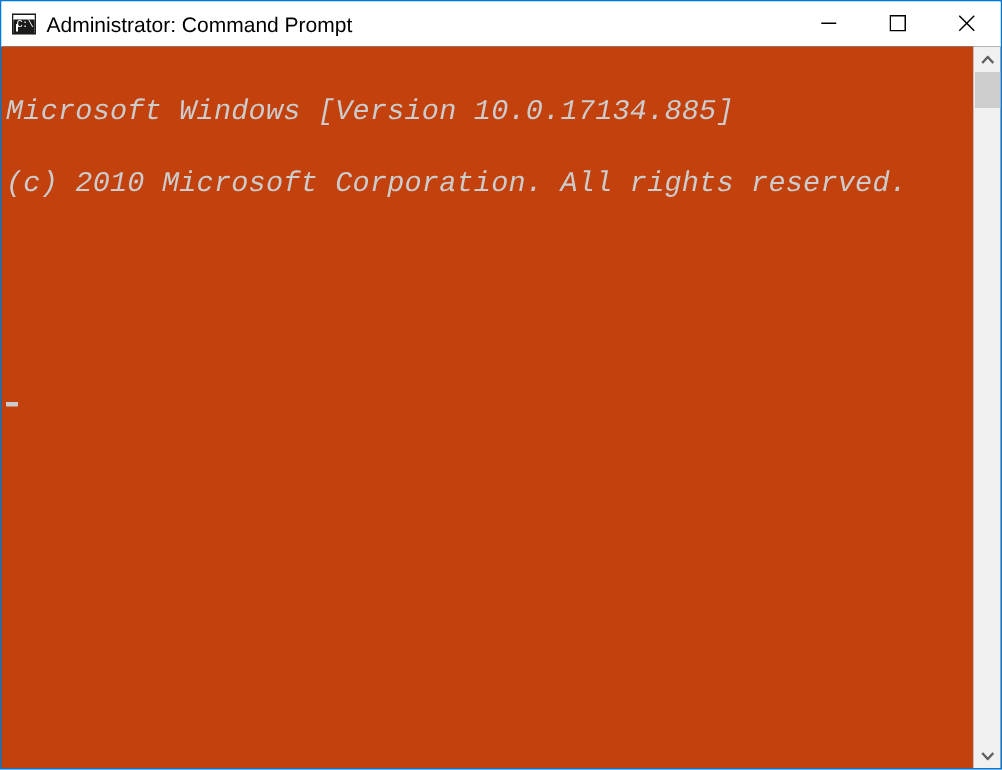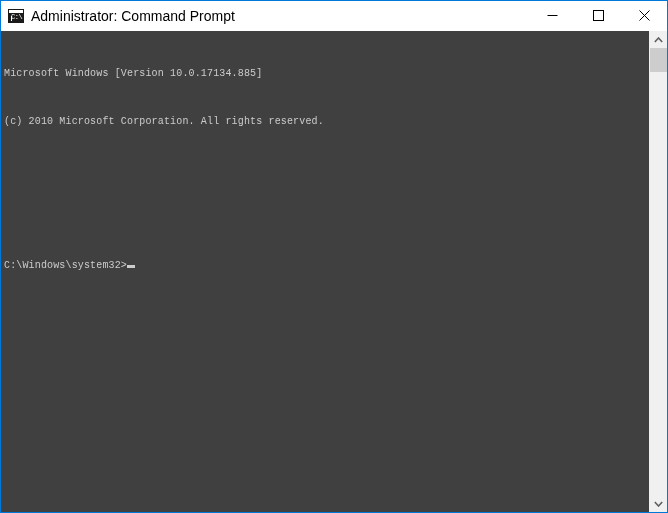--- a/index.html
+++ b/index.html
@@ -119,29 +119,30 @@
   
   #console-area {
     flex: 1 1 auto;
     display: flex;
     background: #0c0c0c;
     position: relative;
     overflow: hidden;
   }
   #console-text {
     flex: 1 1 auto;
-    background: #404040;
+    background: #c2410c;
     color: #cccccc;
     font-family: "Liberation Mono", "DejaVu Sans Mono", monospace;
-    font-size: 10px;
+    font-size: 19px;
     line-height: 16px;
     padding: 3px 0 0 3px;
     white-space: pre;
     overflow: hidden;
     letter-spacing: 0.15px;
+    font-style: italic;
   }
   .con-line {
     height: 16px;
     white-space: pre;
   }
   .cursor {
     display: inline-block;
     width: 8px;
     height: 3px;
     background: #cccccc;
@@ -216,21 +217,21 @@
     </div>
   </div>
 
   <div id="console-area">
 
     <div id="console-text">
       <div class="con-line">Microsoft Windows [Version 10.0.17134.885]</div>
       <div class="con-line">(c) 2010 Microsoft Corporation. All rights reserved.</div>
       <div class="con-line"></div>
       <div class="con-line"></div>
-      <div class="con-line"><span>C:\Windows\system32&gt;</span><span class="cursor"></span></div>
+      <div class="con-line"><span class="cursor"></span></div>
     </div>
 
     <div id="scrollbar">
       <div class="sb-arrow">
         <svg width="9" height="6" viewBox="0 0 9 6">
           <path d="M0.8 5 L4.5 1 L8.2 5" fill="none" stroke="#606060" stroke-width="1.6"></path>
         </svg>
       </div>
       <div class="sb-track">
         <div id="sb-thumb"></div>

